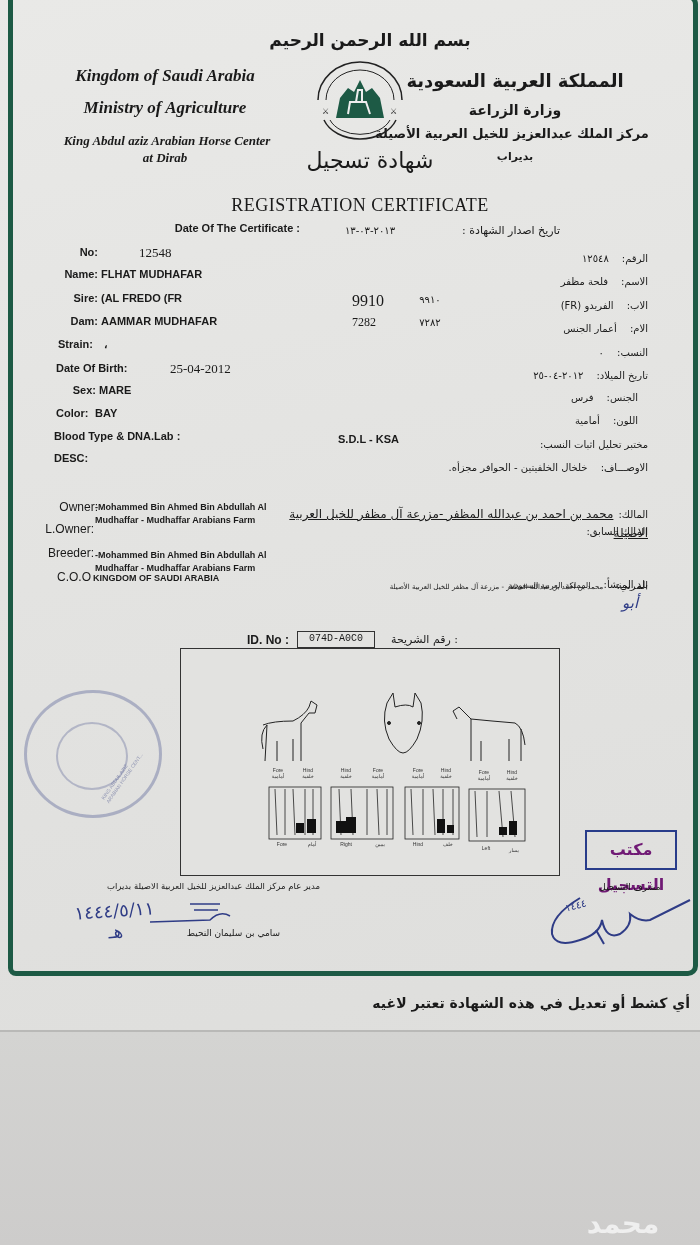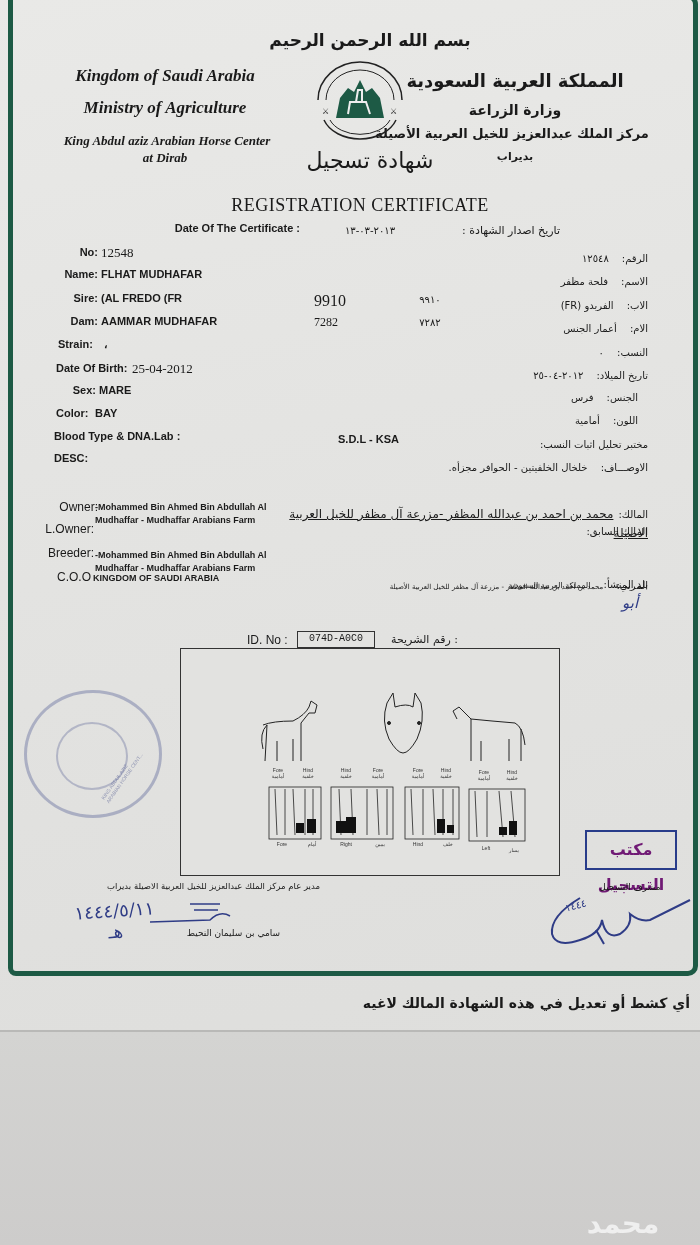--- a/index.html
+++ b/index.html
@@ -33,21 +33,21 @@
 
     .basmala { left: 260px; top: 30px; width: 220px; text-align: center; font-size: 17px; font-weight: bold; }
     .emblem { left: 310px; top: 58px; width: 100px; height: 92px; }
     .cert-ar { left: 270px; top: 148px; width: 200px; text-align: center; font-size: 22px; }
 
     .title { left: 150px; top: 195px; width: 420px; text-align: center;
       font-family: "Liberation Serif", serif; font-size: 18px; letter-spacing: 0.5px; }
 
     .lbl { font-size: 11px; font-weight: bold; text-align: right; }
     .val { font-size: 11px; font-weight: bold; }
-    .val-serif { font-family: "Liberation Serif", serif; font-weight: normal; font-size: 13px; }
+    .val-serif { font-family: "Liberation Serif", serif; font-weight: normal; font-size: 13px; margin-left: 38px; }
     .ar-lbl { font-size: 10px; }
     .ar-val { font-size: 10px; }
 
     .id-box { border: 1.5px solid #333; background: #e3e3e1; font-family: "Liberation Mono", monospace; font-size: 10px; text-align: center; }
     .diagram { left: 180px; top: 648px; width: 380px; height: 228px; border: 1.5px solid #333; background: #e2e2e0; }
     .tiny { font-size: 5px; text-align: center; color: #333; }
 
     .stamp { left: 24px; top: 690px; width: 138px; height: 128px; border-radius: 50%;
       border: 3px solid rgba(70,80,140,0.35); }
     .stamp-inner { left: 56px; top: 722px; width: 72px; height: 68px; border-radius: 50%;
@@ -188,21 +188,21 @@
 <div class="abs ar" style="right:52px;top:549px;width:360px;margin-top:25px;">
   <span class="ar-lbl">المربي:</span>
   <span style="font-size:7px;margin-right:8px;">محمد بن احمد بن عبدالله المظفر - مزرعة آل مظفر للخيل العربية الأصيلة</span>
 </div>
 <div class="abs ar" style="right:52px;top:573px;width:260px;">
   <span class="ar-lbl">بلد المنشأ:</span>
   <span style="font-size:8px;margin-right:8px;">المملكة العربية السعودية</span>
 </div>
 <div class="abs pen" style="left:622px;top:594px;font-size:15px;font-style:italic;font-family:'DejaVu Serif',serif;">أبو</div>
 
-<div class="abs" style="left:247px;top:633px;font-size:12px;font-weight:normal;">ID. No :</div>
+<div class="abs" style="left:247px;top:633px;font-size:12px;font-weight:bold;">ID. No :</div>
 <div class="abs id-box" style="left:297px;top:631px;width:78px;height:17px;line-height:14px;">074D-A0C0</div>
 <div class="abs ar" style="left:378px;top:633px;width:80px;font-size:11px;text-align:right;">: رقم الشريحة</div>
 
 <div class="abs diagram">
   <svg width="378" height="226" viewBox="0 0 378 226">
 
     <g fill="none" stroke="#222" stroke-width="1">
       <path d="M82 76 Q92 72 112 72 Q124 66 128 58 L130 52 L136 56 L134 64 L128 64 L120 74 L120 112 M86 76 L84 112 M96 92 L96 112 M112 90 L112 112 M86 76 Q78 84 82 100"></path>
     </g>
 
@@ -283,15 +283,15 @@
 
 <div class="abs ar" style="left:90px;top:881px;width:230px;text-align:right;font-size:8.5px;">مدير عام مركز الملك عبدالعزيز للخيل العربية الاصيلة بديراب</div>
 <div class="abs" style="left:150px;top:898px;">
   <svg width="100" height="30" viewBox="0 0 100 30">
     <path d="M0 24 L60 22 Q70 12 80 18 M40 6 L70 6 M44 12 L68 12" fill="none" stroke="#2f3c86" stroke-width="1.5"></path>
   </svg>
 </div>
 <div class="abs ar" style="left:160px;top:928px;width:120px;text-align:right;font-size:9px;">سامي بن سليمان النحيط</div>
 <div class="abs pen ar" style="left:75px;top:900px;width:80px;font-size:18px;text-align:center;font-family:'DejaVu Serif',serif;transform:rotate(-4deg);">١٤٤٤/٥/١١ هـ</div>
 
-<div class="abs warning ar">أي كشط أو تعديل في هذه الشهادة المالك لاغيه</div>
+<div class="abs warning ar">أي كشط أو تعديل في هذه الشهادة تعتبر لاغيه</div>
 
 <div class="abs watermark ar">محمد</div>
 
 </body></html>

